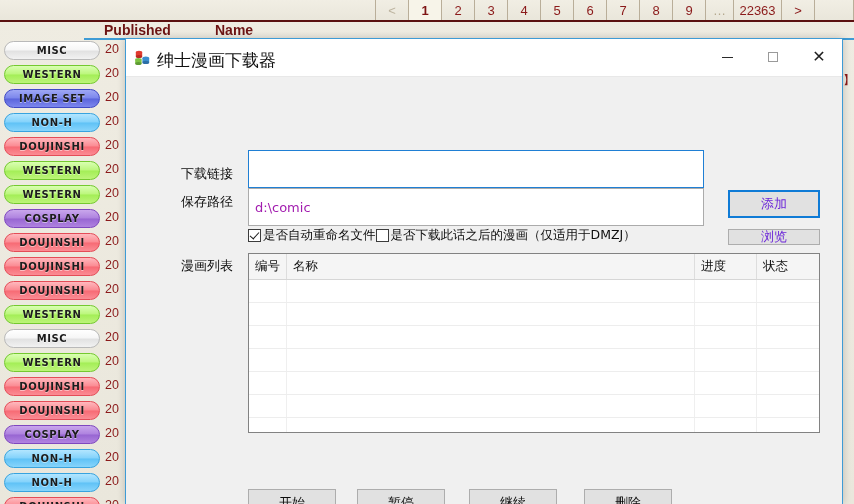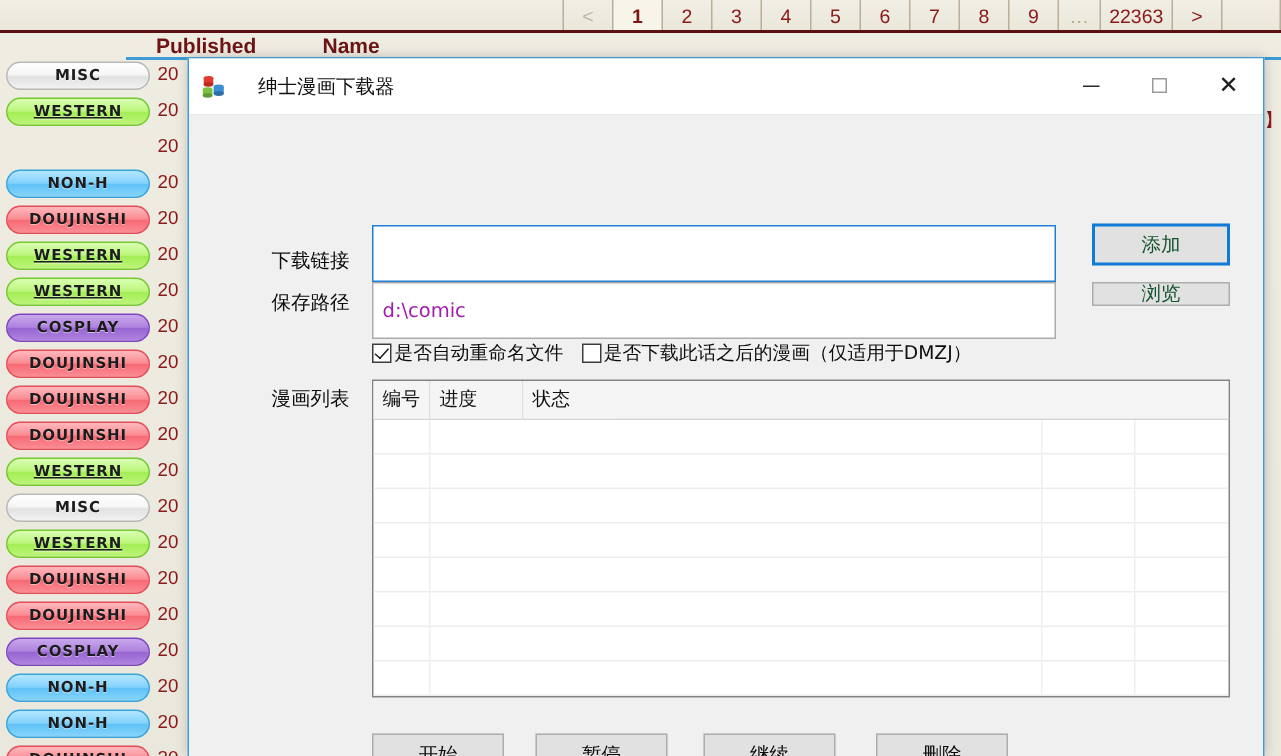--- a/index.html
+++ b/index.html
@@ -115,21 +115,20 @@
     text-shadow: 0 1px 0 rgba(255,255,255,0.5);
   }
   .tag-misc {
     background: linear-gradient(to bottom,#FFFFFF 0%,#F6F6F6 45%,#E2E2E2 55%,#F2F2F2 100%);
     border: 1px solid #B9B9B9;
   }
   .tag-western {
     background: linear-gradient(to bottom,#D7FFAE 0%,#BDF77F 45%,#9FE martial 55%,#B3F06E 100%);
     background: linear-gradient(to bottom,#D9FFB2 0%,#BCF67C 48%,#A3EE56 52%,#BDF479 100%);
     border: 1px solid #74C92F;
-    text-decoration: underline;
   }
   .tag-imageset {
     background: linear-gradient(to bottom,#9FA8F5 0%,#7B86EC 48%,#5A64DC 52%,#7C87EE 100%);
     border: 1px solid #3F49C4;
   }
   .tag-nonh {
     background: linear-gradient(to bottom,#B3E6FF 0%,#83D2FB 48%,#5FC2F6 52%,#87D4FB 100%);
     border: 1px solid #37A3DF;
   }
   .tag-doujinshi {
@@ -164,22 +163,22 @@
     background: #FFFFFF;
     border-bottom: 1px solid #E8E8E8;
   }
   .title-icon {
     position: absolute;
     left: 8px; top: 10px;
     width: 17px; height: 17px;
   }
   .title-text {
     position: absolute;
-    left: 46px; top: 10px;
-    font-size: 13px;
+    left: 31px; top: 10px;
+    font-size: 17px;
     color: #111111;
     font-family: Liberation Serif, serif;
     white-space: nowrap;
   }
   .wbtn {
     position: absolute;
     top: 0;
     width: 46px; height: 36px;
     display: flex;
     align-items: center;
@@ -245,24 +244,25 @@
     width: 456px;
     border: 1px solid #ABABAB;
   }
 
   .btn {
     position: absolute;
     box-sizing: border-box;
     background: #E1E1E1;
     font-size: 13px;
     font-family: "DejaVu Sans", sans-serif;
-    color: #14532d;
+    color: #6d28d9;
     display: flex;
     align-items: center;
     justify-content: center;
+    margin-top: 41px;
   }
   .btn-add {
     left: 602px; top: 72px;
     width: 92px; height: 28px;
     border: 2px solid #0F7BD6;
   }
   .btn-browse {
     left: 602px; top: 111px;
     width: 92px; height: 16px;
     border: 1px solid #ADADAD;
@@ -272,21 +272,21 @@
     position: absolute;
     left: 122px; top: 150px;
     display: flex;
     align-items: center;
     font-size: 12.5px;
     font-family: "DejaVu Sans", sans-serif;
     color: #0D0D0D;
     white-space: nowrap;
   }
   .cbitem { display: flex; align-items: center; }
-  .cbitem + .cbitem { margin-left: 12px; }
+  .cbitem + .cbitem { }
   .cbox {
     width: 13px; height: 13px;
     border: 1px solid #3C3C3C;
     background: #FFFFFF;
     box-sizing: border-box;
     margin-right: 2px;
     position: relative;
     flex: none;
   }
   .cbox.checked::after {
@@ -295,21 +295,21 @@
     left: 3px; top: 0px;
     width: 4px; height: 8px;
     border: solid #1A1A1A;
     border-width: 0 1.6px 1.6px 0;
     transform: rotate(42deg);
   }
 
   .grid {
     position: absolute;
     left: 122px; top: 176px;
-    width: 572px; height: 212px;
+    width: 572px; height: 180px;
     background: #FFFFFF;
     border: 1px solid #828282;
     box-sizing: border-box;
     overflow: hidden;
   }
   .grid-head {
     display: flex;
     height: 25px;
     background: #F5F5F5;
     border-bottom: 1px solid #D6D6D6;
@@ -409,20 +409,21 @@
   <div class="rows" id="rows">
       <div class="row">
         <div class="tag tag-misc">MISC</div>
         <div class="pub">20</div>
       </div>
       <div class="row">
         <div class="tag tag-western">WESTERN</div>
         <div class="pub">20</div>
       </div>
       <div class="row">
+        <div class="tag tag-imageset">IMAGE SET</div>
         <div class="pub">20</div>
       </div>
       <div class="row">
         <div class="tag tag-nonh">NON-H</div>
         <div class="pub">20</div>
       </div>
       <div class="row">
         <div class="tag tag-doujinshi">DOUJINSHI</div>
         <div class="pub">20</div>
       </div>
@@ -537,20 +538,21 @@
             <span class="cbox"></span>
             <span>是否下载此话之后的漫画（仅适用于DMZJ）</span>
           </div>
         </div>
 
       <div class="fld-label lbl-list">漫画列表</div>
 
       <div class="grid">
         <div class="grid-head" id="gridhead">
             <div class="gh c0">编号</div>
+            <div class="gh c1">名称</div>
             <div class="gh c2">进度</div>
             <div class="gh c3">状态</div>
           </div>
         <div class="grid-body" id="gridbody">
             <div class="grow">
               <div class="gc c0"></div>
               <div class="gc c1"></div>
               <div class="gc c2"></div>
               <div class="gc c3"></div>
             </div>

